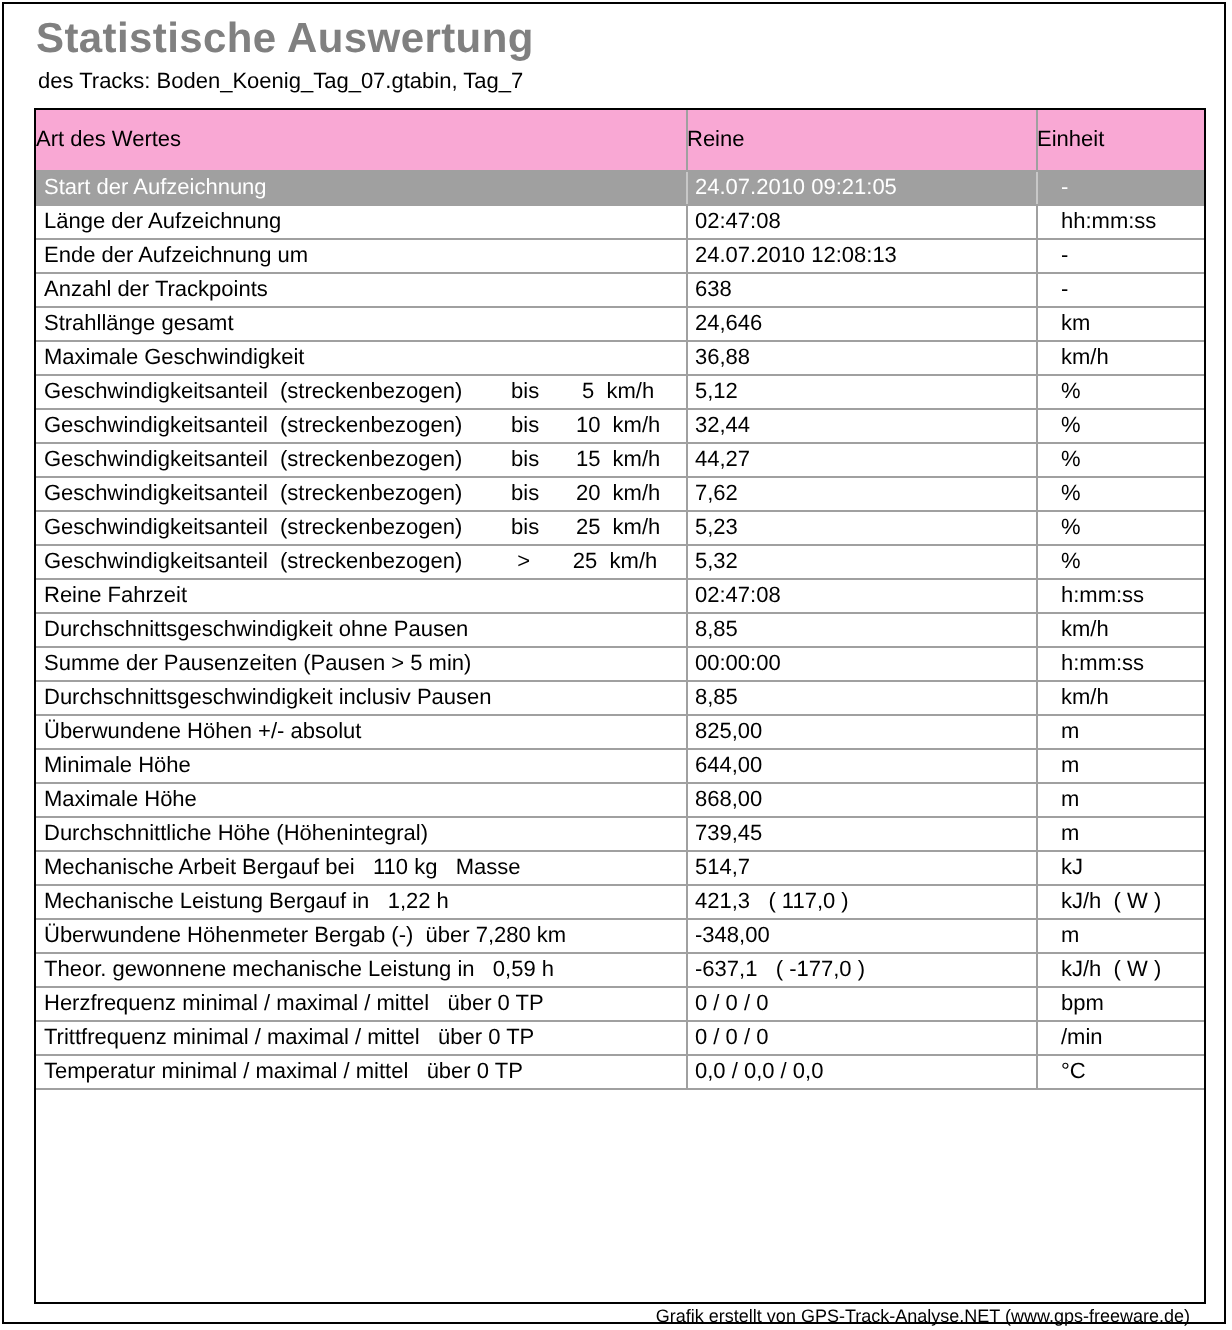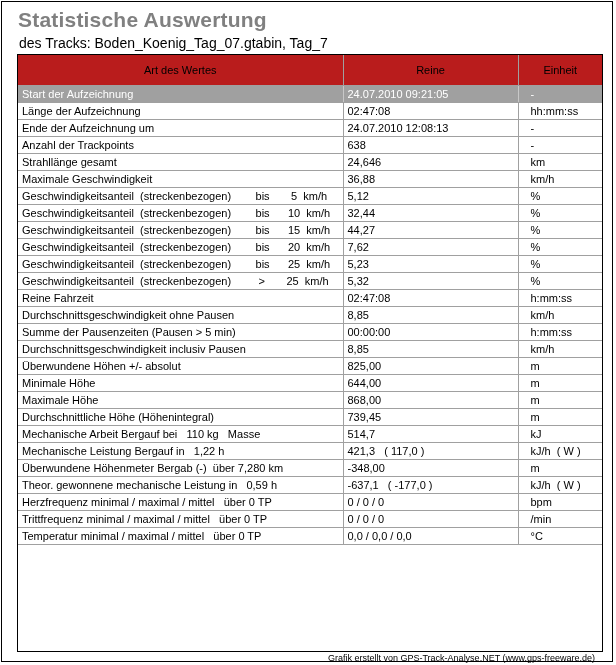--- a/index.html
+++ b/index.html
@@ -1,23 +1,23 @@
 <!DOCTYPE html>
 <html><head>
 <meta charset="utf-8">
 <style>
   html, body { margin: 0; padding: 0; background: #ffffff; }
   body { width: 616px; height: 665px; position: relative; overflow: hidden; font-family: "Liberation Sans", sans-serif; }
   .frame { position: absolute; left: 1px; top: 1px; width: 612px; height: 661px; border: 1px solid #000; box-sizing: border-box; background: #fff; }
   .title { position: absolute; left: 16px; top: 6px; font-size: 21px; font-weight: bold; color: #808080; letter-spacing: 0.2px; }
-  .subtitle { position: absolute; left: 17px; top: 33px; font-size: 14px; color: #000; }
+  .subtitle { position: absolute; left: 17px; top: 33px; font-size: 11px; color: #000; }
   .table-box { position: absolute; left: 15px; top: 52px; width: 586px; height: 598px; border: 1px solid #000; box-sizing: border-box; background: #fff; }
   table { border-collapse: collapse; width: 584px; table-layout: fixed; font-size: 11px; color: #000; }
   col.c1 { width: 325px; } col.c2 { width: 175px; } col.c3 { width: 84px; }
-  th { background: #b91c1c; font-weight: normal; height: 30px; padding: 0; text-align: center; border-right: 1px solid #a0a0a0; border-bottom: 1px solid #a0a0a0; }
+  th { background: #f9a8d4; font-weight: normal; height: 30px; padding: 0; text-align: left; border-right: 1px solid #a0a0a0; border-bottom: 1px solid #a0a0a0; }
   th:last-child { border-right: none; }
   td { height: 16px; padding: 0 4px; border-right: 1px solid #a0a0a0; border-bottom: 1px solid #a0a0a0; white-space: pre; overflow: hidden; line-height: 16px; }
   td:last-child { border-right: none; padding-left: 12px; }
   td.val { text-align: left; padding-right: 44px; }
   tr.sel td { background: #a0a0a0; color: #fff; border-bottom-color: #a0a0a0; border-right-color: #c8c8c8; }
   .footer { position: absolute; right: 17px; top: 651px; font-size: 9px; color: #000; }
 </style>
 </head>
 <body>
 

